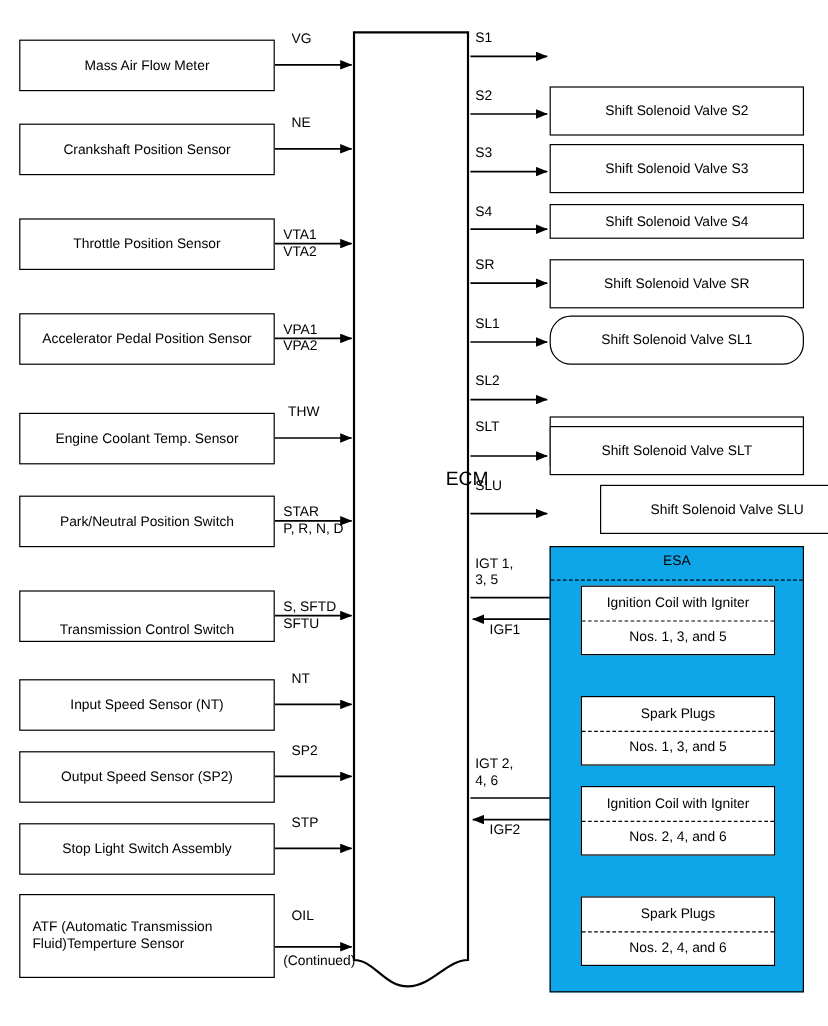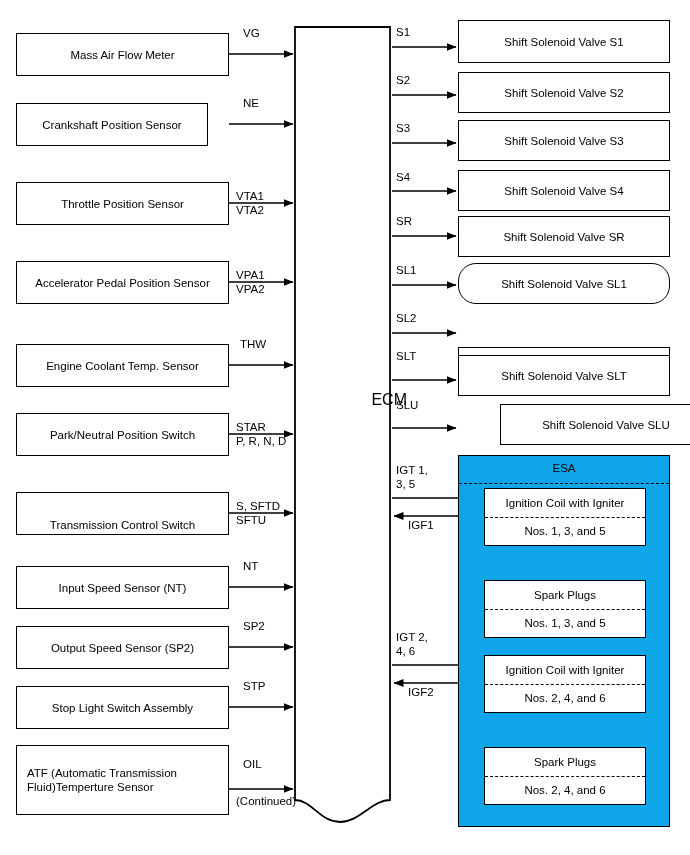--- a/index.html
+++ b/index.html
@@ -187,21 +187,21 @@
 
   <div class="ecm-label" style="left:295px; top:391px; width:95px;">ECM</div>
 
   <div class="continued" style="left:236px; top:795px;">(Continued)</div>
 
   <div class="node" style="left:16px; top:33px; width:213px; height:43px;">
     <span>Mass Air Flow Meter</span>
   </div>
   <div class="signal" style="left:243px; top:27px;">VG</div>
 
-  <div class="node" style="left:16px; top:103px; width:192px; height:43px;">
+  <div class="node" style="left:16px; top:103px; width:213px; height:43px;">
     <span>Crankshaft Position Sensor</span>
   </div>
   <div class="signal" style="left:243px; top:97px;">NE</div>
 
   <div class="node" style="left:16px; top:182px; width:213px; height:43px;">
     <span>Throttle Position Sensor</span>
   </div>
   <div class="signal" style="left:236px; top:190px;">VTA1
 VTA2</div>
 
@@ -242,36 +242,33 @@
     <span>Stop Light Switch Assembly</span>
   </div>
   <div class="signal" style="left:243px; top:680px;">STP</div>
 
   <div class="node multiline" style="left:16px; top:745px; width:213px; height:70px;">
     <span class="inner" style="white-space:pre-line;">ATF (Automatic Transmission
 Fluid)Temperture Sensor</span>
   </div>
   <div class="signal" style="left:243px; top:758px;">OIL</div>
 
-  <div class="node" style="left:458px; top:20px; width:212px; height:43px;">
-    <span>Shift Solenoid Valve S1</span>
-  </div>
   <div class="signal" style="left:396px; top:26px;">S1</div>
 
   <div class="node" style="left:458px; top:72px; width:212px; height:41px;">
     <span>Shift Solenoid Valve S2</span>
   </div>
   <div class="signal" style="left:396px; top:74px;">S2</div>
 
   <div class="node" style="left:458px; top:120px; width:212px; height:41px;">
     <span>Shift Solenoid Valve S3</span>
   </div>
   <div class="signal" style="left:396px; top:122px;">S3</div>
 
-  <div class="node" style="left:458px; top:170px; width:212px; height:41px;align-items:center;">
+  <div class="node" style="left:458px; top:170px; width:212px; height:29px;align-items:center;">
     <span>Shift Solenoid Valve S4</span>
   </div>
   <div class="signal" style="left:396px; top:171px;">S4</div>
 
   <div class="node" style="left:458px; top:216px; width:212px; height:41px;">
     <span>Shift Solenoid Valve SR</span>
   </div>
   <div class="signal" style="left:396px; top:215px;">SR</div>
 
   <div class="node" style="left:458px; top:263px; width:212px; height:41px;border-radius:18px;">

